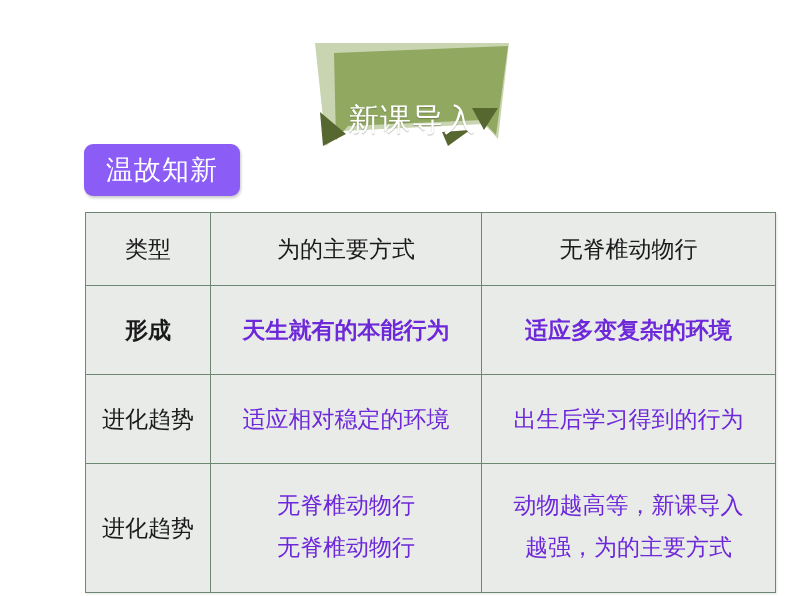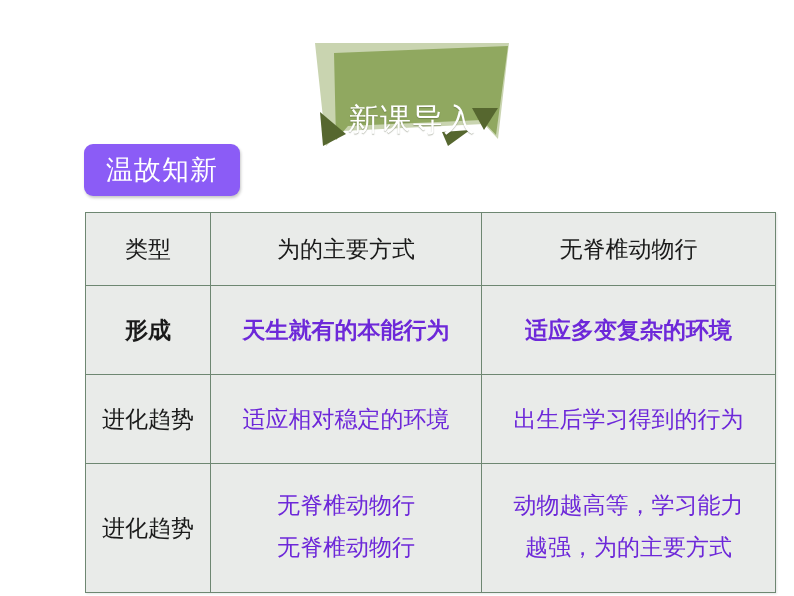--- a/index.html
+++ b/index.html
@@ -170,20 +170,20 @@
         <td class="col-learn red-text">出生后学习得到的行为</td>
       </tr>
 
       <tr class="r-evo">
         <td class="col-type label-cell">进化趋势</td>
         <td class="col-innate red-text multi">
           <span class="ln">无脊椎动物行</span>
           <span class="ln">无脊椎动物行</span>
         </td>
         <td class="col-learn red-text multi">
-          <span class="ln">动物越高等，学习能力</span>
+          <span class="ln">动物越高等，新课导入</span>
           <span class="ln">越强，为的主要方式</span>
         </td>
       </tr>
     </tbody>
   </table>
 
 </div>
 
 </body></html>

